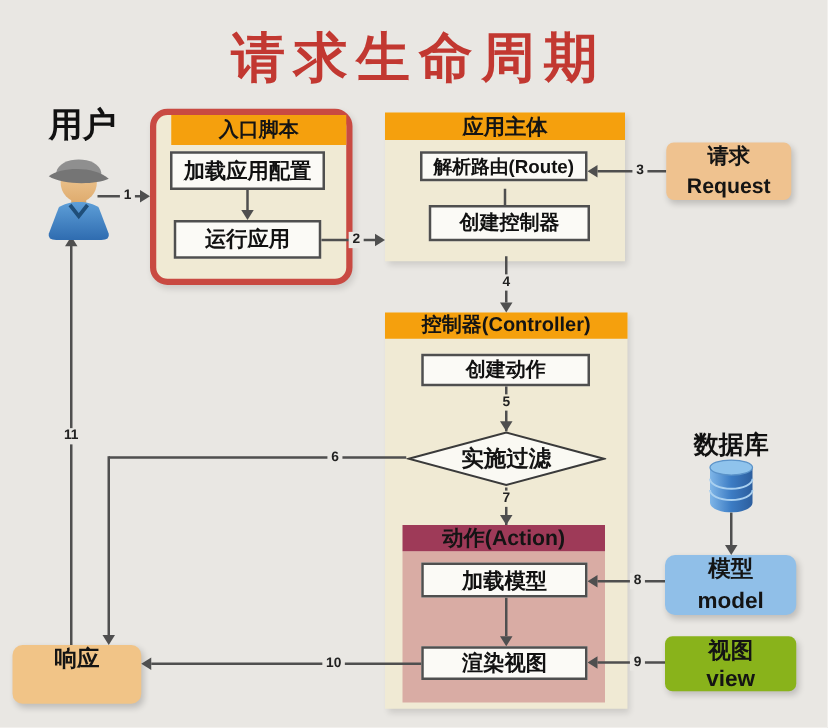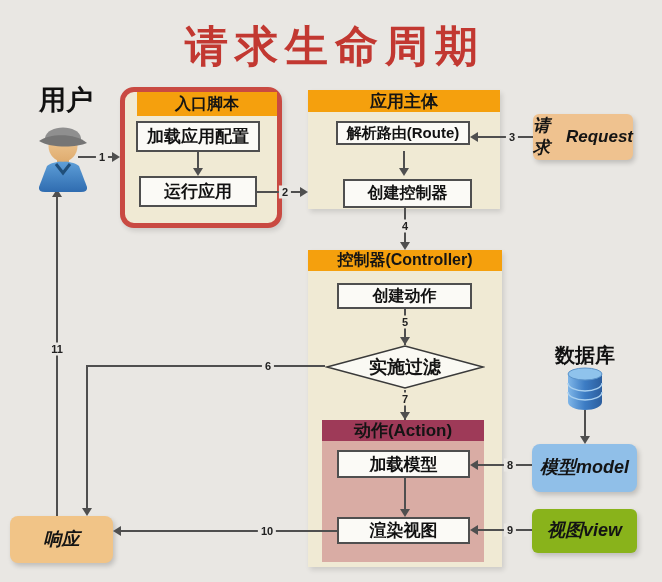--- a/index.html
+++ b/index.html
@@ -19,24 +19,23 @@
   .hdr{
     position:absolute;left:0;top:0;right:0;background:#F5A00D;color:#141414;
     font-weight:bold;text-align:center;display:flex;align-items:center;justify-content:center;
   }
   .wbox{
     background:#FBFAF6;border:2px solid #4F4F4F;box-sizing:border-box;
     display:flex;align-items:center;justify-content:center;
     font-weight:bold;color:#111;z-index:3;white-space:nowrap;
   }
   .chip{
-    display:flex;flex-direction:row;align-items:center;justify-content:center;
+    display:flex;flex-direction:column;align-items:center;justify-content:space-between;
     font-weight:bold;color:#141414;line-height:1.3;z-index:3;
     box-shadow:2px 3px 5px rgba(0,0,0,.18);
-    font-style:italic;
   }
   .hline{background:#4F4F4F;height:2px;z-index:1;}
   .vline{background:#4F4F4F;width:2px;z-index:1;}
   .arr{width:0;height:0;z-index:2;}
   .arr-r{border-top:5px solid transparent;border-bottom:5px solid transparent;border-left:8px solid #4F4F4F;}
   .arr-l{border-top:5px solid transparent;border-bottom:5px solid transparent;border-right:8px solid #4F4F4F;}
   .arr-d{border-left:5px solid transparent;border-right:5px solid transparent;border-top:8px solid #4F4F4F;}
   .arr-u{border-left:5px solid transparent;border-right:5px solid transparent;border-bottom:8px solid #4F4F4F;}
   .num{
     font-size:11px;font-weight:bold;color:#222;background:#E9E7E3;
@@ -82,21 +81,21 @@
   <div class="abs vline" style="left:197px;top:152px;height:17px;"></div>
   <div class="abs arr arr-d" style="left:193px;top:168px;"></div>
   <div class="abs wbox" style="left:139px;top:176px;width:118px;height:31px;font-size:17px;">运行应用</div>
 
   <div class="abs panel" style="left:308px;top:90px;width:192px;height:119px;">
     <div class="hdr" style="height:22px;font-size:17px;">应用主体</div>
   </div>
   <div class="abs wbox" style="left:336px;top:121px;width:134px;height:24px;font-size:15px;">解析路由(Route)</div>
   <div class="abs vline" style="left:403px;top:151px;height:17px;"></div>
   <div class="abs arr arr-d" style="left:399px;top:168px;"></div>
-  <div class="abs wbox" style="left:343px;top:179px;width:129px;height:29px;font-size:16px;">创建控制器</div>
+  <div class="abs wbox" style="left:343px;top:164px;width:129px;height:29px;font-size:16px;">创建控制器</div>
 
   <div class="abs chip" style="left:533px;top:114px;width:100px;height:46px;background:#EFC28F;border-radius:6px;font-size:17px;">
     <span>请求</span>
     <span>Request</span>
   </div>
 
   <div class="abs panel" style="left:308px;top:250px;width:194px;height:317px;">
     <div class="hdr" style="height:21px;font-size:16px;">控制器(Controller)</div>
   </div>
   <div class="abs wbox" style="left:337px;top:283px;width:135px;height:26px;font-size:16px;">创建动作</div>

